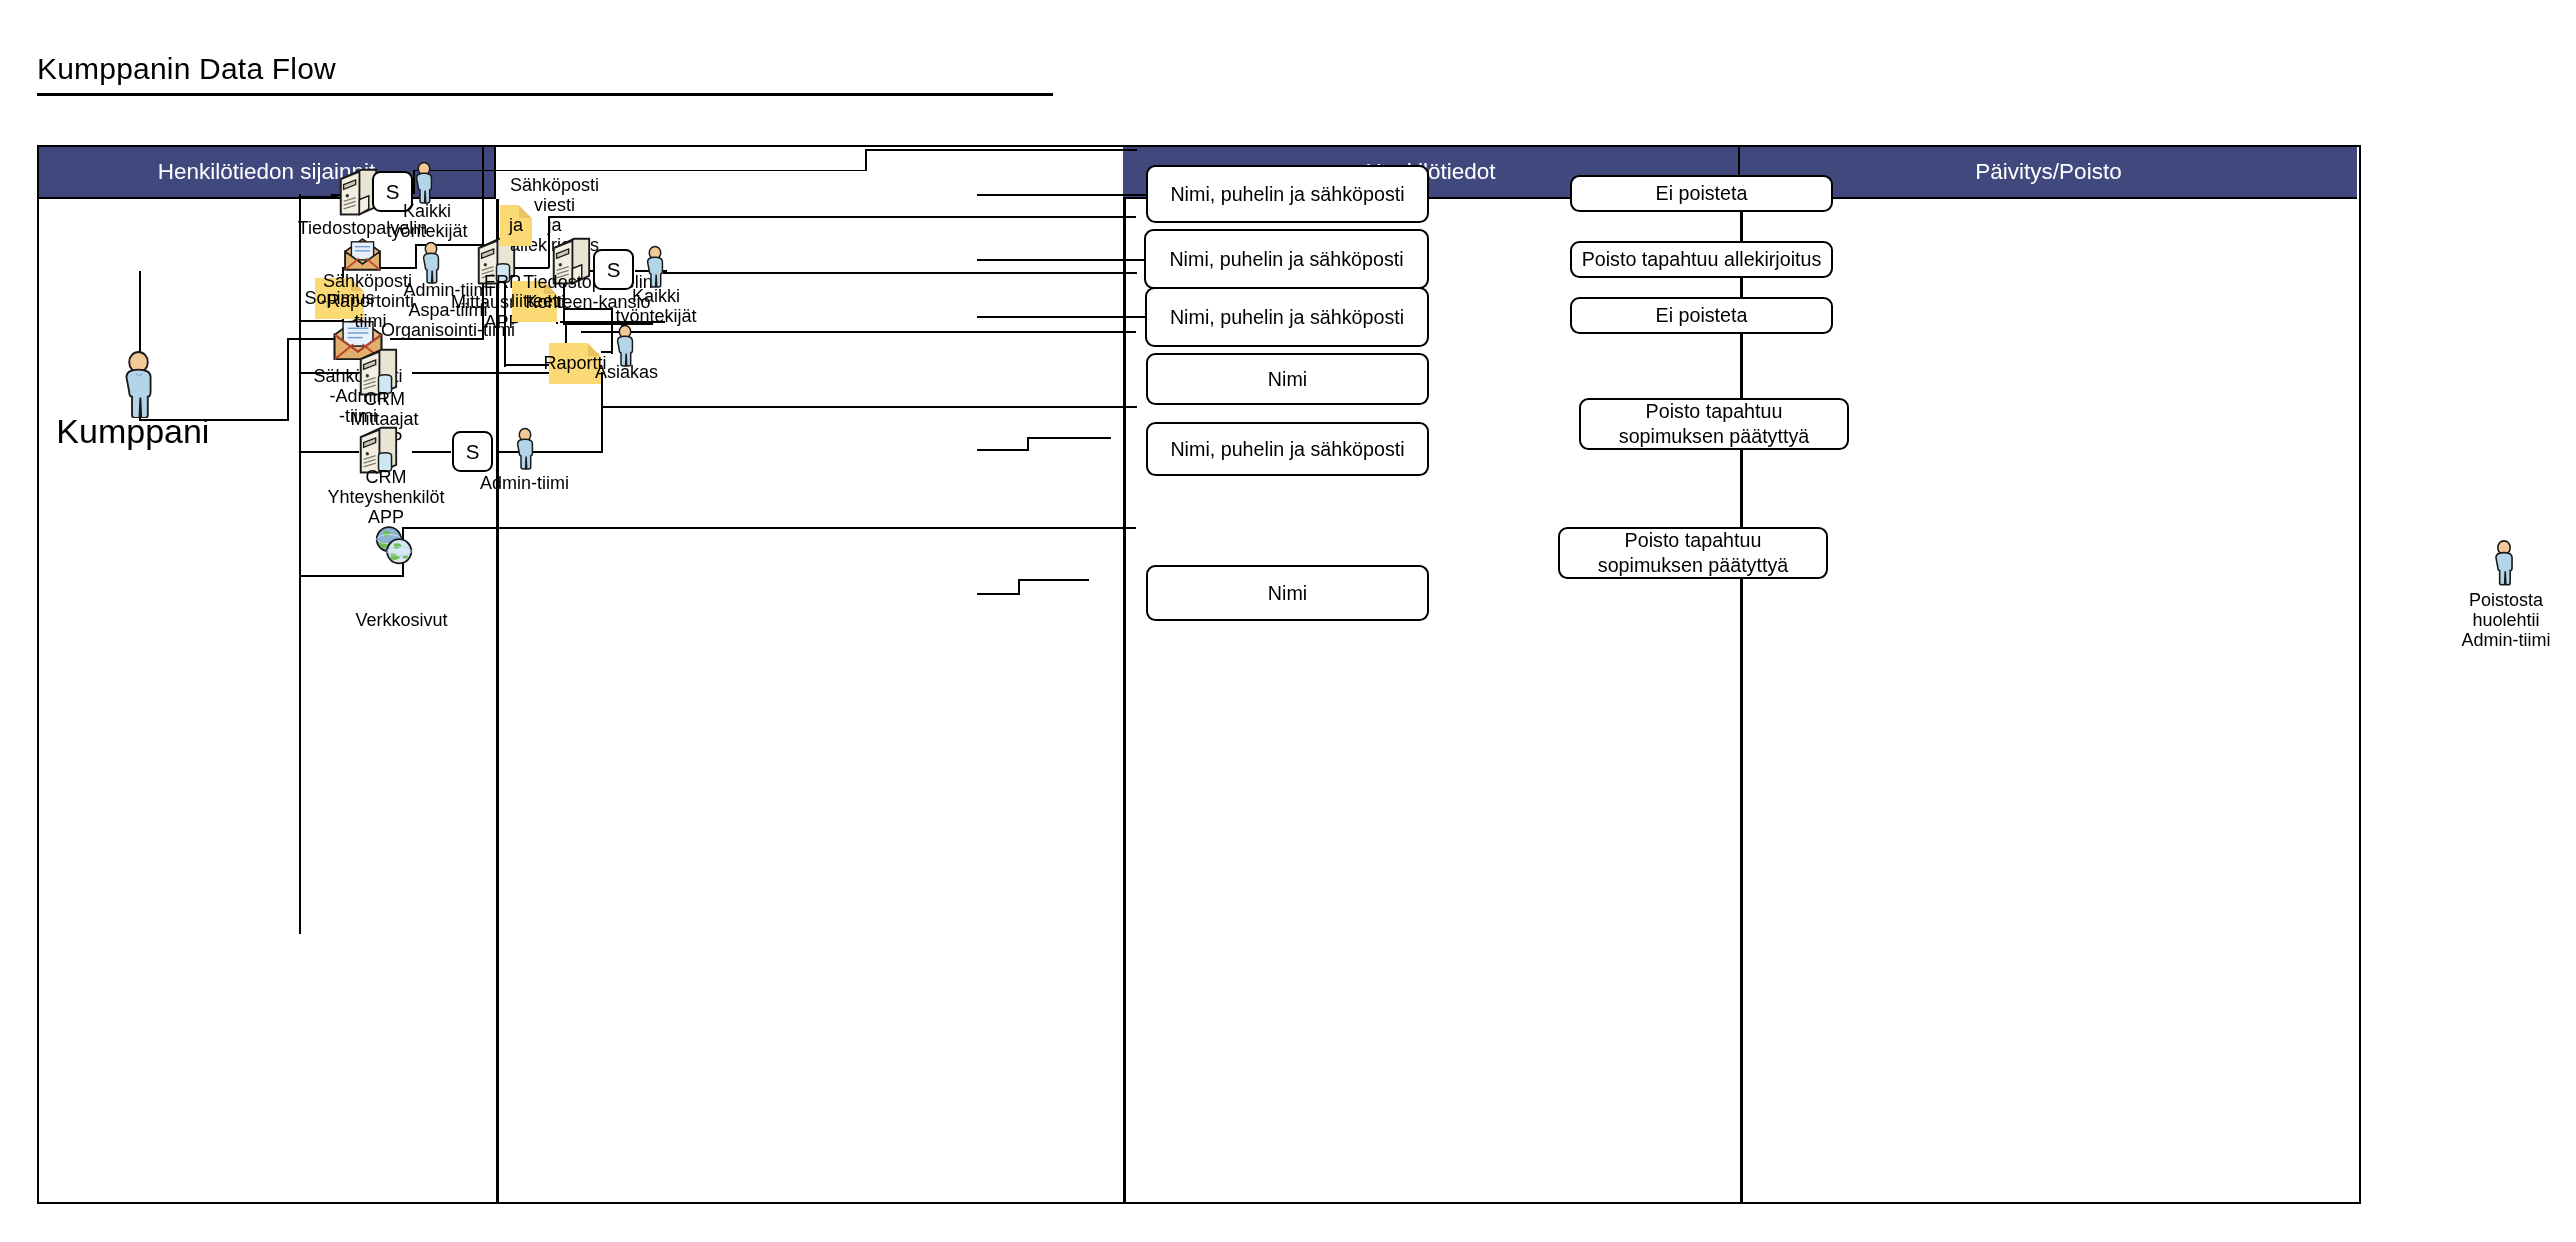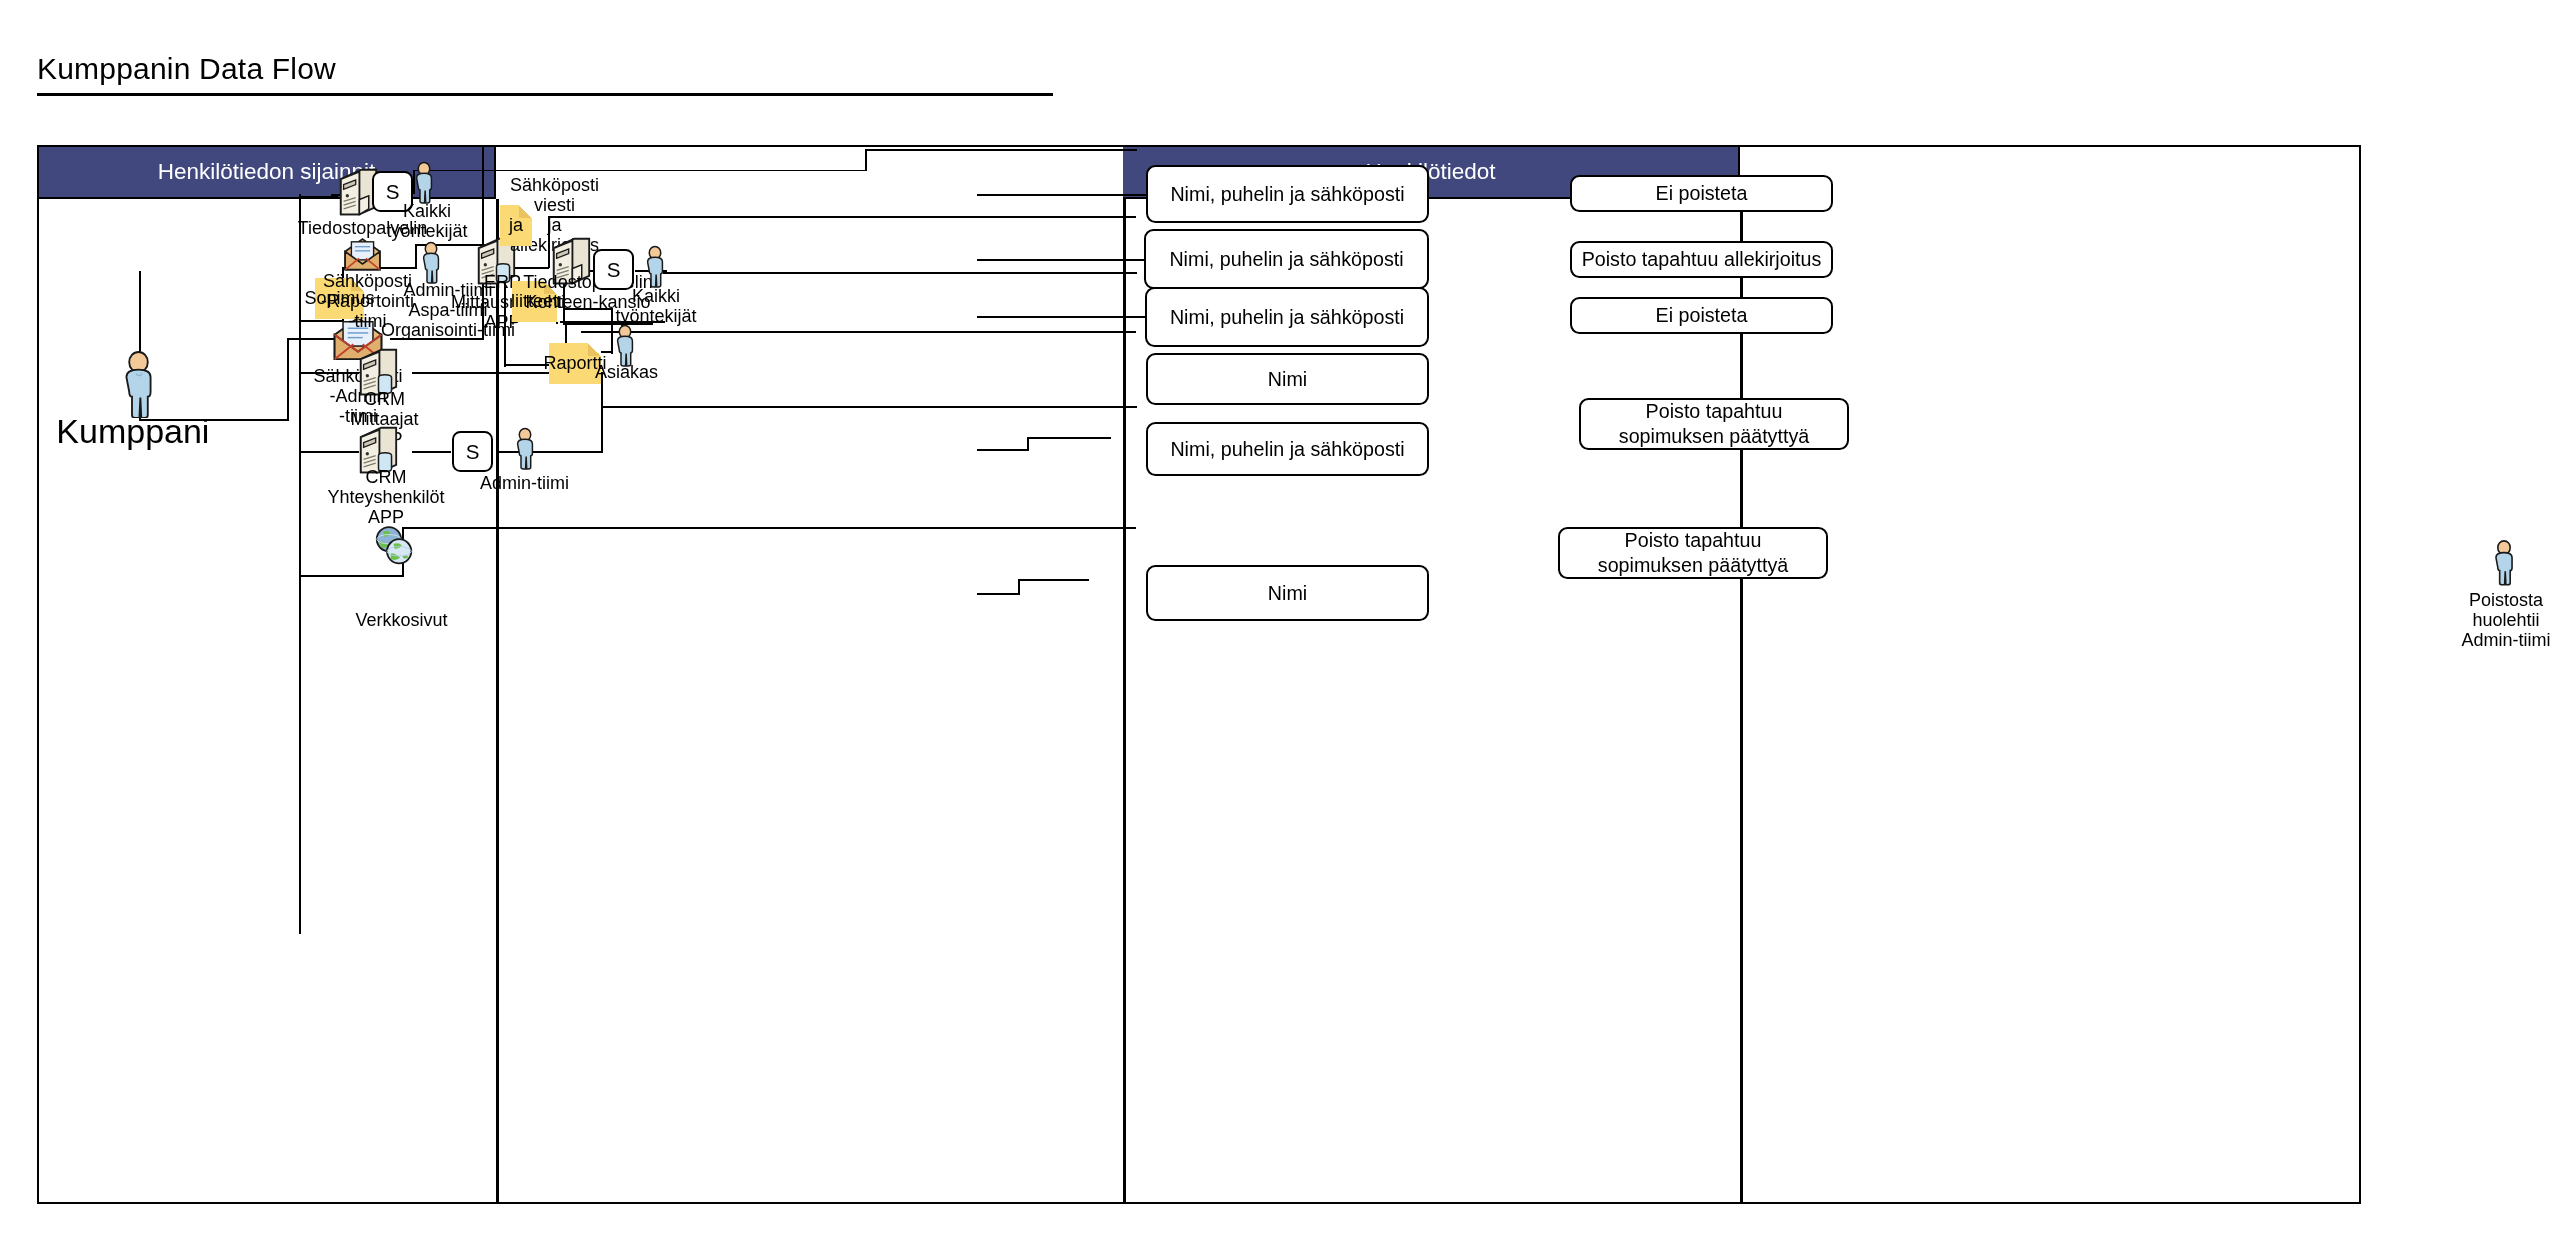--- a/index.html
+++ b/index.html
@@ -55,20 +55,23 @@
   <div id="title">Kumppanin Data Flow</div>
   <div id="title-rule"></div>
 
   <div id="frame">
 
     <div class="lane-head" style="left:0;width:457px;">
       <span>Henkilötiedon sijainnit</span>
     </div>
     <div class="lane-head" style="left:1084px;width:617px;">
       <span>Henkilötiedot</span>
+    </div>
+    <div class="lane-head last" style="left:1701px;width:617px;">
+      <span>Päivitys/Poisto</span>
     </div>
 
     <div class="lane-div" style="left:457px;"></div>
     <div class="lane-div" style="left:1084px;"></div>
     <div class="lane-div" style="left:1701px;"></div>
 
     <div class="edge v" style="left:100px;top:124px;height:150px;"></div>
     <div class="edge h" style="left:100px;top:272px;width:150px;"></div>
     <div class="edge v" style="left:248px;top:191px;height:82px;"></div>
     <div class="edge h" style="left:248px;top:191px;width:47px;"></div>

